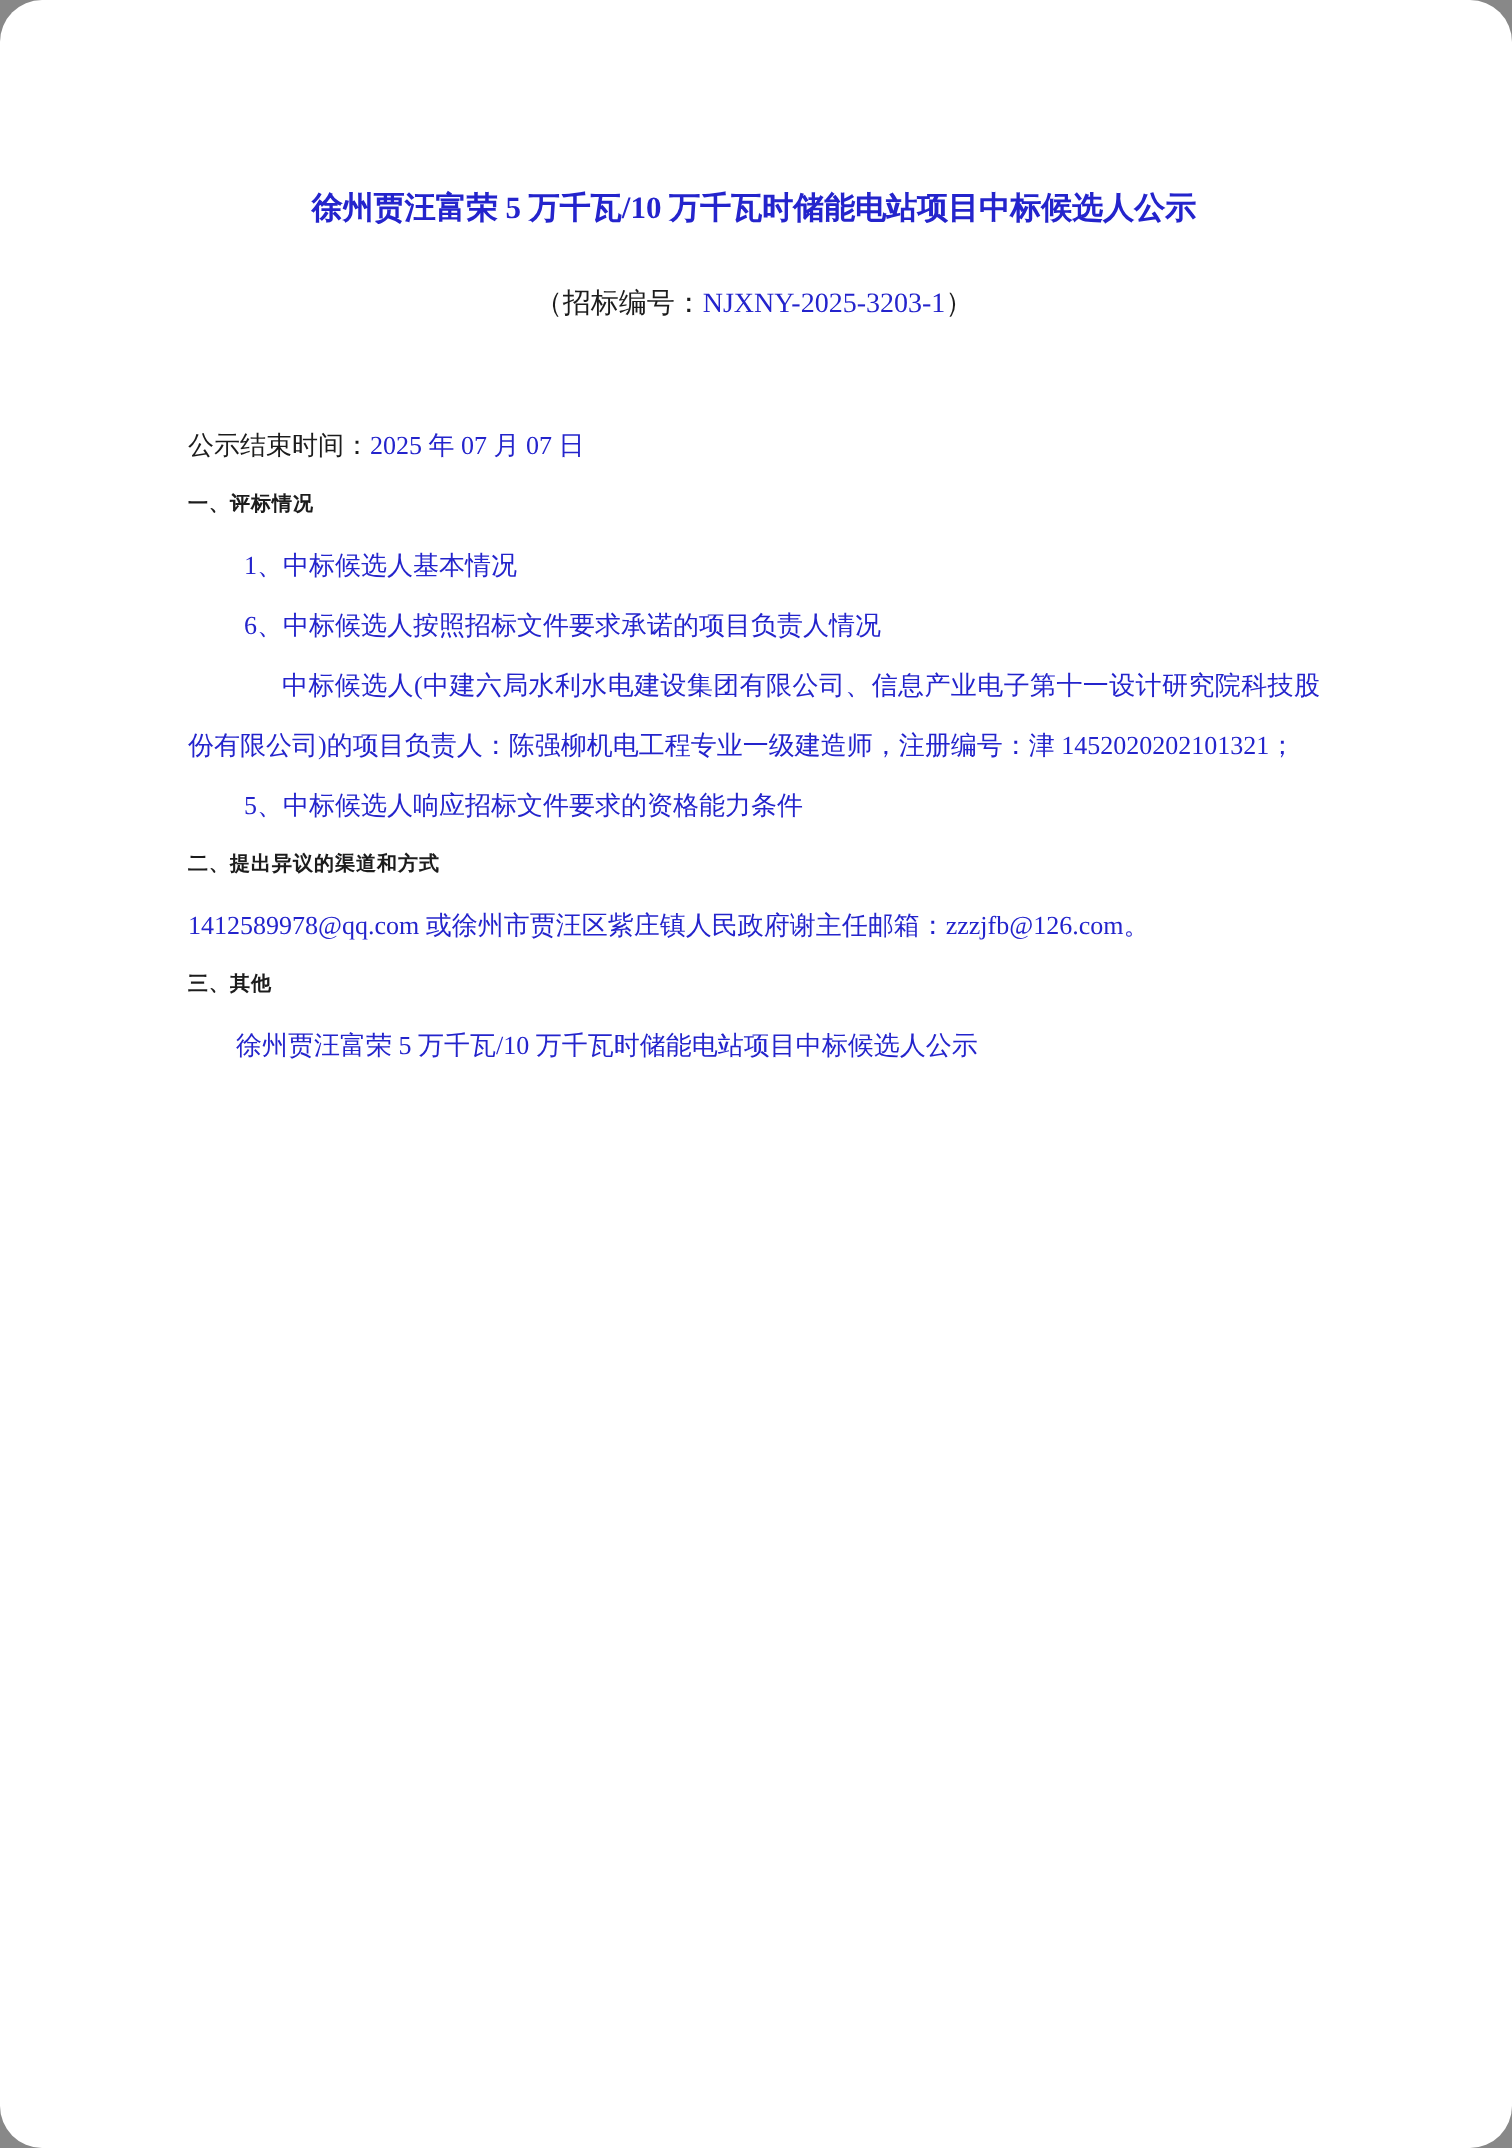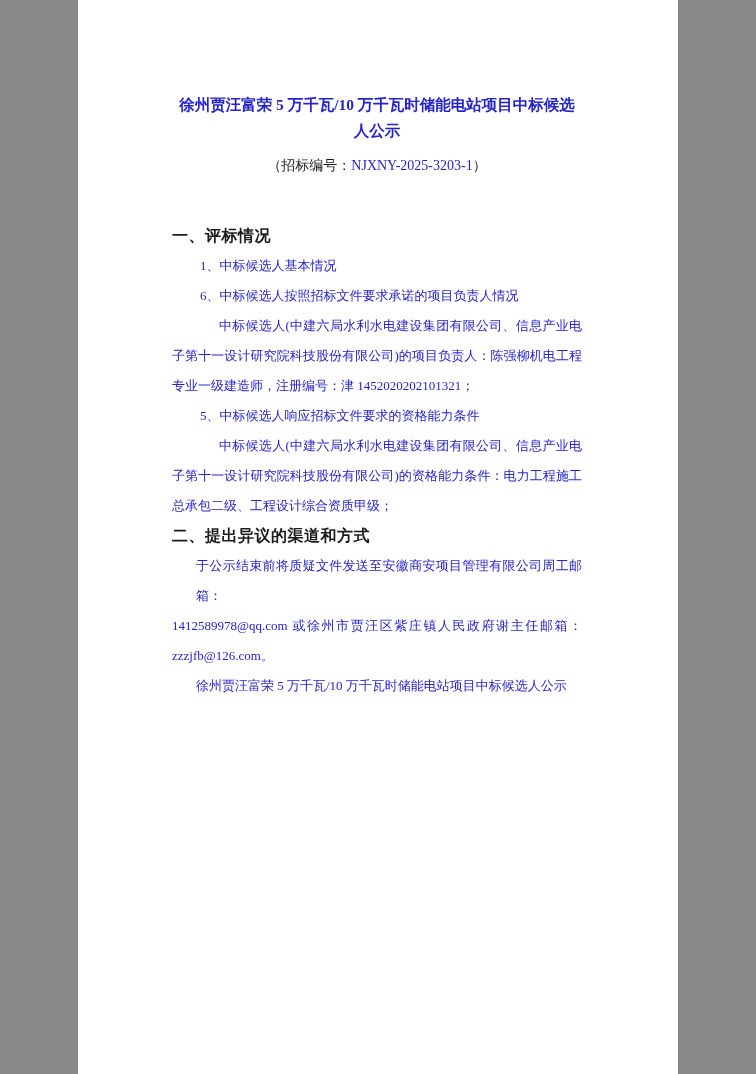--- a/index.html
+++ b/index.html
@@ -1,49 +1,50 @@
 <!DOCTYPE html>
 <html lang="zh"><head>
 <meta charset="utf-8">
 <style>
   * { margin:0; padding:0; box-sizing:border-box; }
   html,body { background:#888; }
   .page {
-    width:600px; height:1074px;
+    width:756px; height:1074px;
     background:#ffffff;
     margin:0 auto;
     overflow:hidden;
     font-family:"Liberation Serif","DejaVu Serif",serif;
     color:#1c1c1c;
     padding:92px 96px 0 94px;
+    border-radius:21px;
   }
   .blue { color:#2424cc; }
   .black { color:#1c1c1c; }
   .doc-title {
     text-align:center;
     font-size:15.5px;
     font-weight:bold;
     line-height:26px;
     color:#2424cc;
   }
   .doc-subtitle {
     text-align:center;
     font-size:14px;
     line-height:30px;
-    margin-top:7px;
+    margin-top:20px;
     color:#1c1c1c;
   }
   .doc-body {
     margin-top:40px;
     font-size:13px;
     line-height:30px;
   }
   .doc-body p { text-align:justify; }
   .sec-heading {
-    font-size:16px;
+    font-size:10px;
     font-weight:bold;
     color:#1c1c1c;
     line-height:30px;
     letter-spacing:0.5px;
   }
   .item-title { padding-left:28px; }
   .para { text-indent:47px; }
   .indent-sm { padding-left:24px; }
   .nowrap-line { text-align:left; }
 </style>
@@ -53,40 +54,42 @@
 <div class="page">
 
   <div class="doc-title">徐州贾汪富荣 5 万千瓦/10 万千瓦时储能电站项目中标候选人公示</div>
 
   <div class="doc-subtitle">
     <span class="black">（招标编号：</span><span class="blue">NJXNY-2025-3203-1</span><span class="black">）</span>
   </div>
 
   <div class="doc-body">
 
+    <p class="nowrap-line">
+      <span class="black">公示结束时间：</span><span class="blue">2025 年 07 月 07 日</span>
+    </p>
 
     <div class="sec-heading">一、评标情况</div>
 
 
     <p class="blue item-title nowrap-line">1、中标候选人基本情况</p>
 
 
     <p class="blue item-title nowrap-line">6、中标候选人按照招标文件要求承诺的项目负责人情况</p>
 
     <p class="blue para">中标候选人(中建六局水利水电建设集团有限公司、信息产业电子第十一设计研究院科技股份有限公司)的项目负责人：陈强柳机电工程专业一级建造师，注册编号：津 1452020202101321；</p>
 
     <p class="blue item-title nowrap-line">5、中标候选人响应招标文件要求的资格能力条件</p>
 
-    <p class="blue para">中标候选人(中建六局水利水电建设集团有限公司、信息产业电子第十一设计研究院科技股份有限公司)的资格能力条件：电力工程施工总承包二级、工程设计综合资质甲级；</p>
 
 
 
     <div class="sec-heading">二、提出异议的渠道和方式</div>
 
-    <p class="blue indent-sm nowrap-line">于公示结束前将质疑文件发送至安徽商安项目管理有限公司周工邮箱：</p>
 
     <p class="blue nowrap-line">1412589978@qq.com 或徐州市贾汪区紫庄镇人民政府谢主任邮箱：zzzjfb@126.com。</p>
 
+    <div class="sec-heading">三、其他</div>
 
     <p class="blue indent-sm nowrap-line">徐州贾汪富荣 5 万千瓦/10 万千瓦时储能电站项目中标候选人公示</p>
 
   </div>
 </div>
 
 </body></html>

